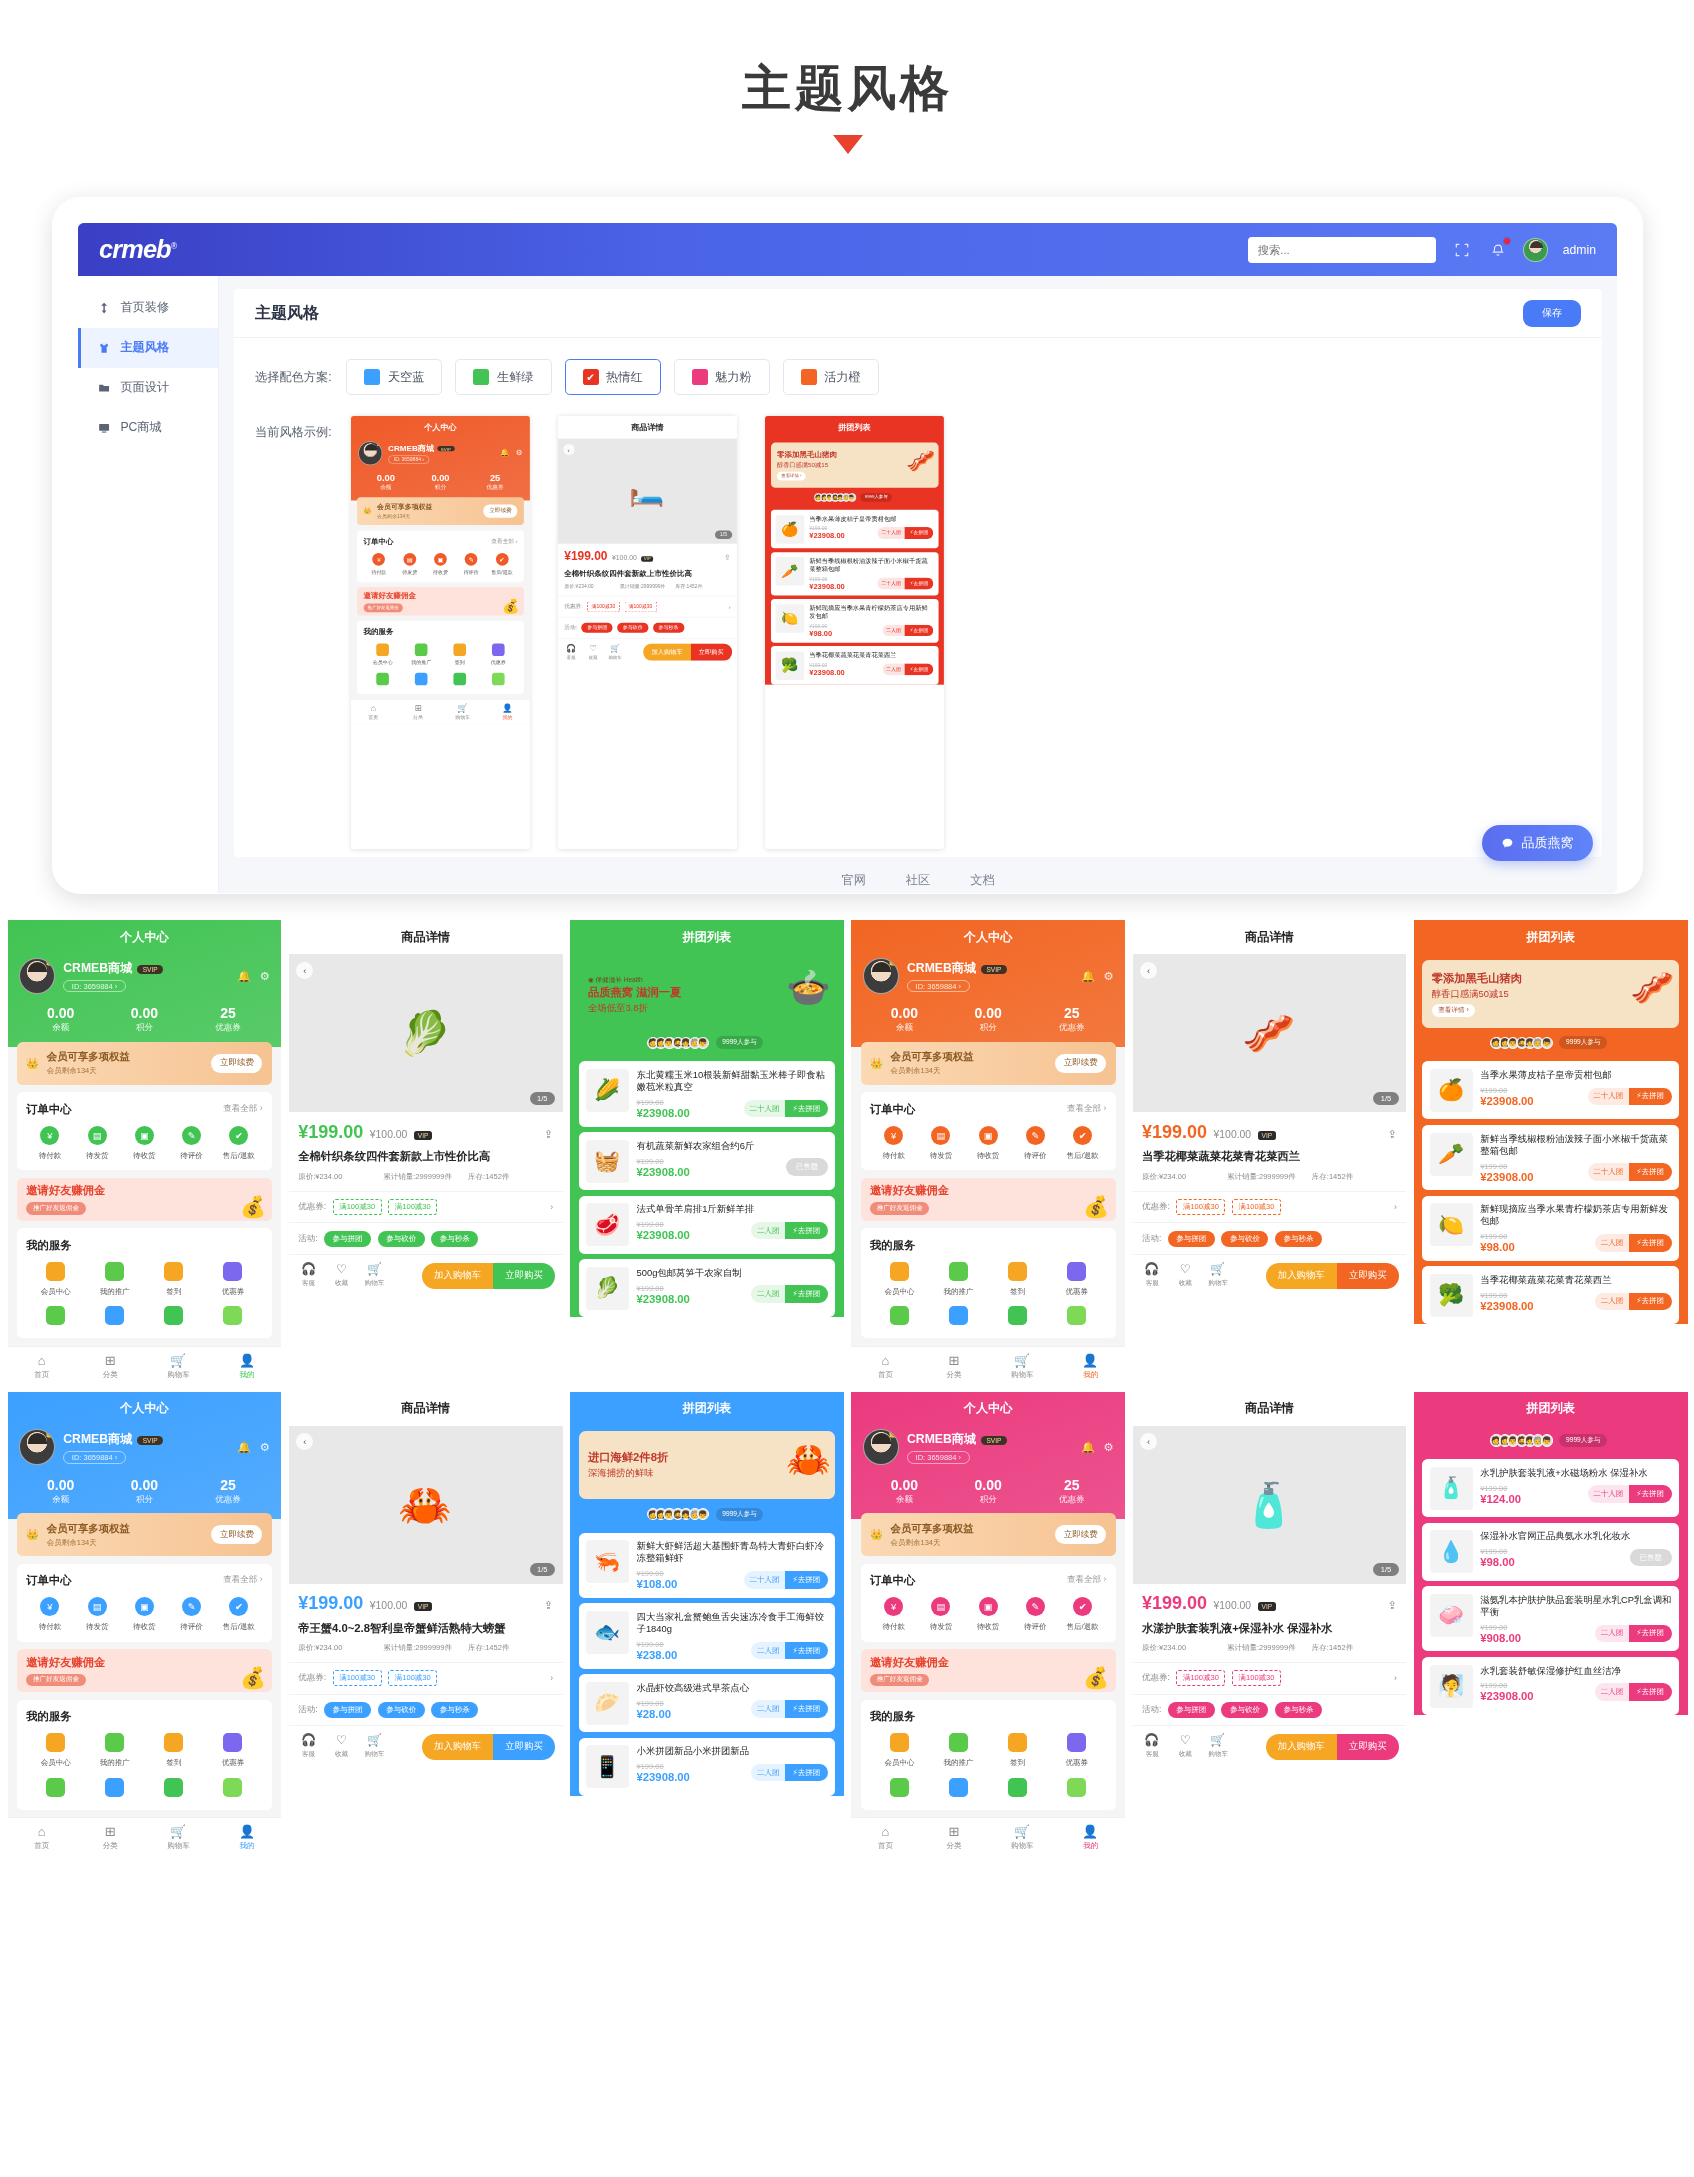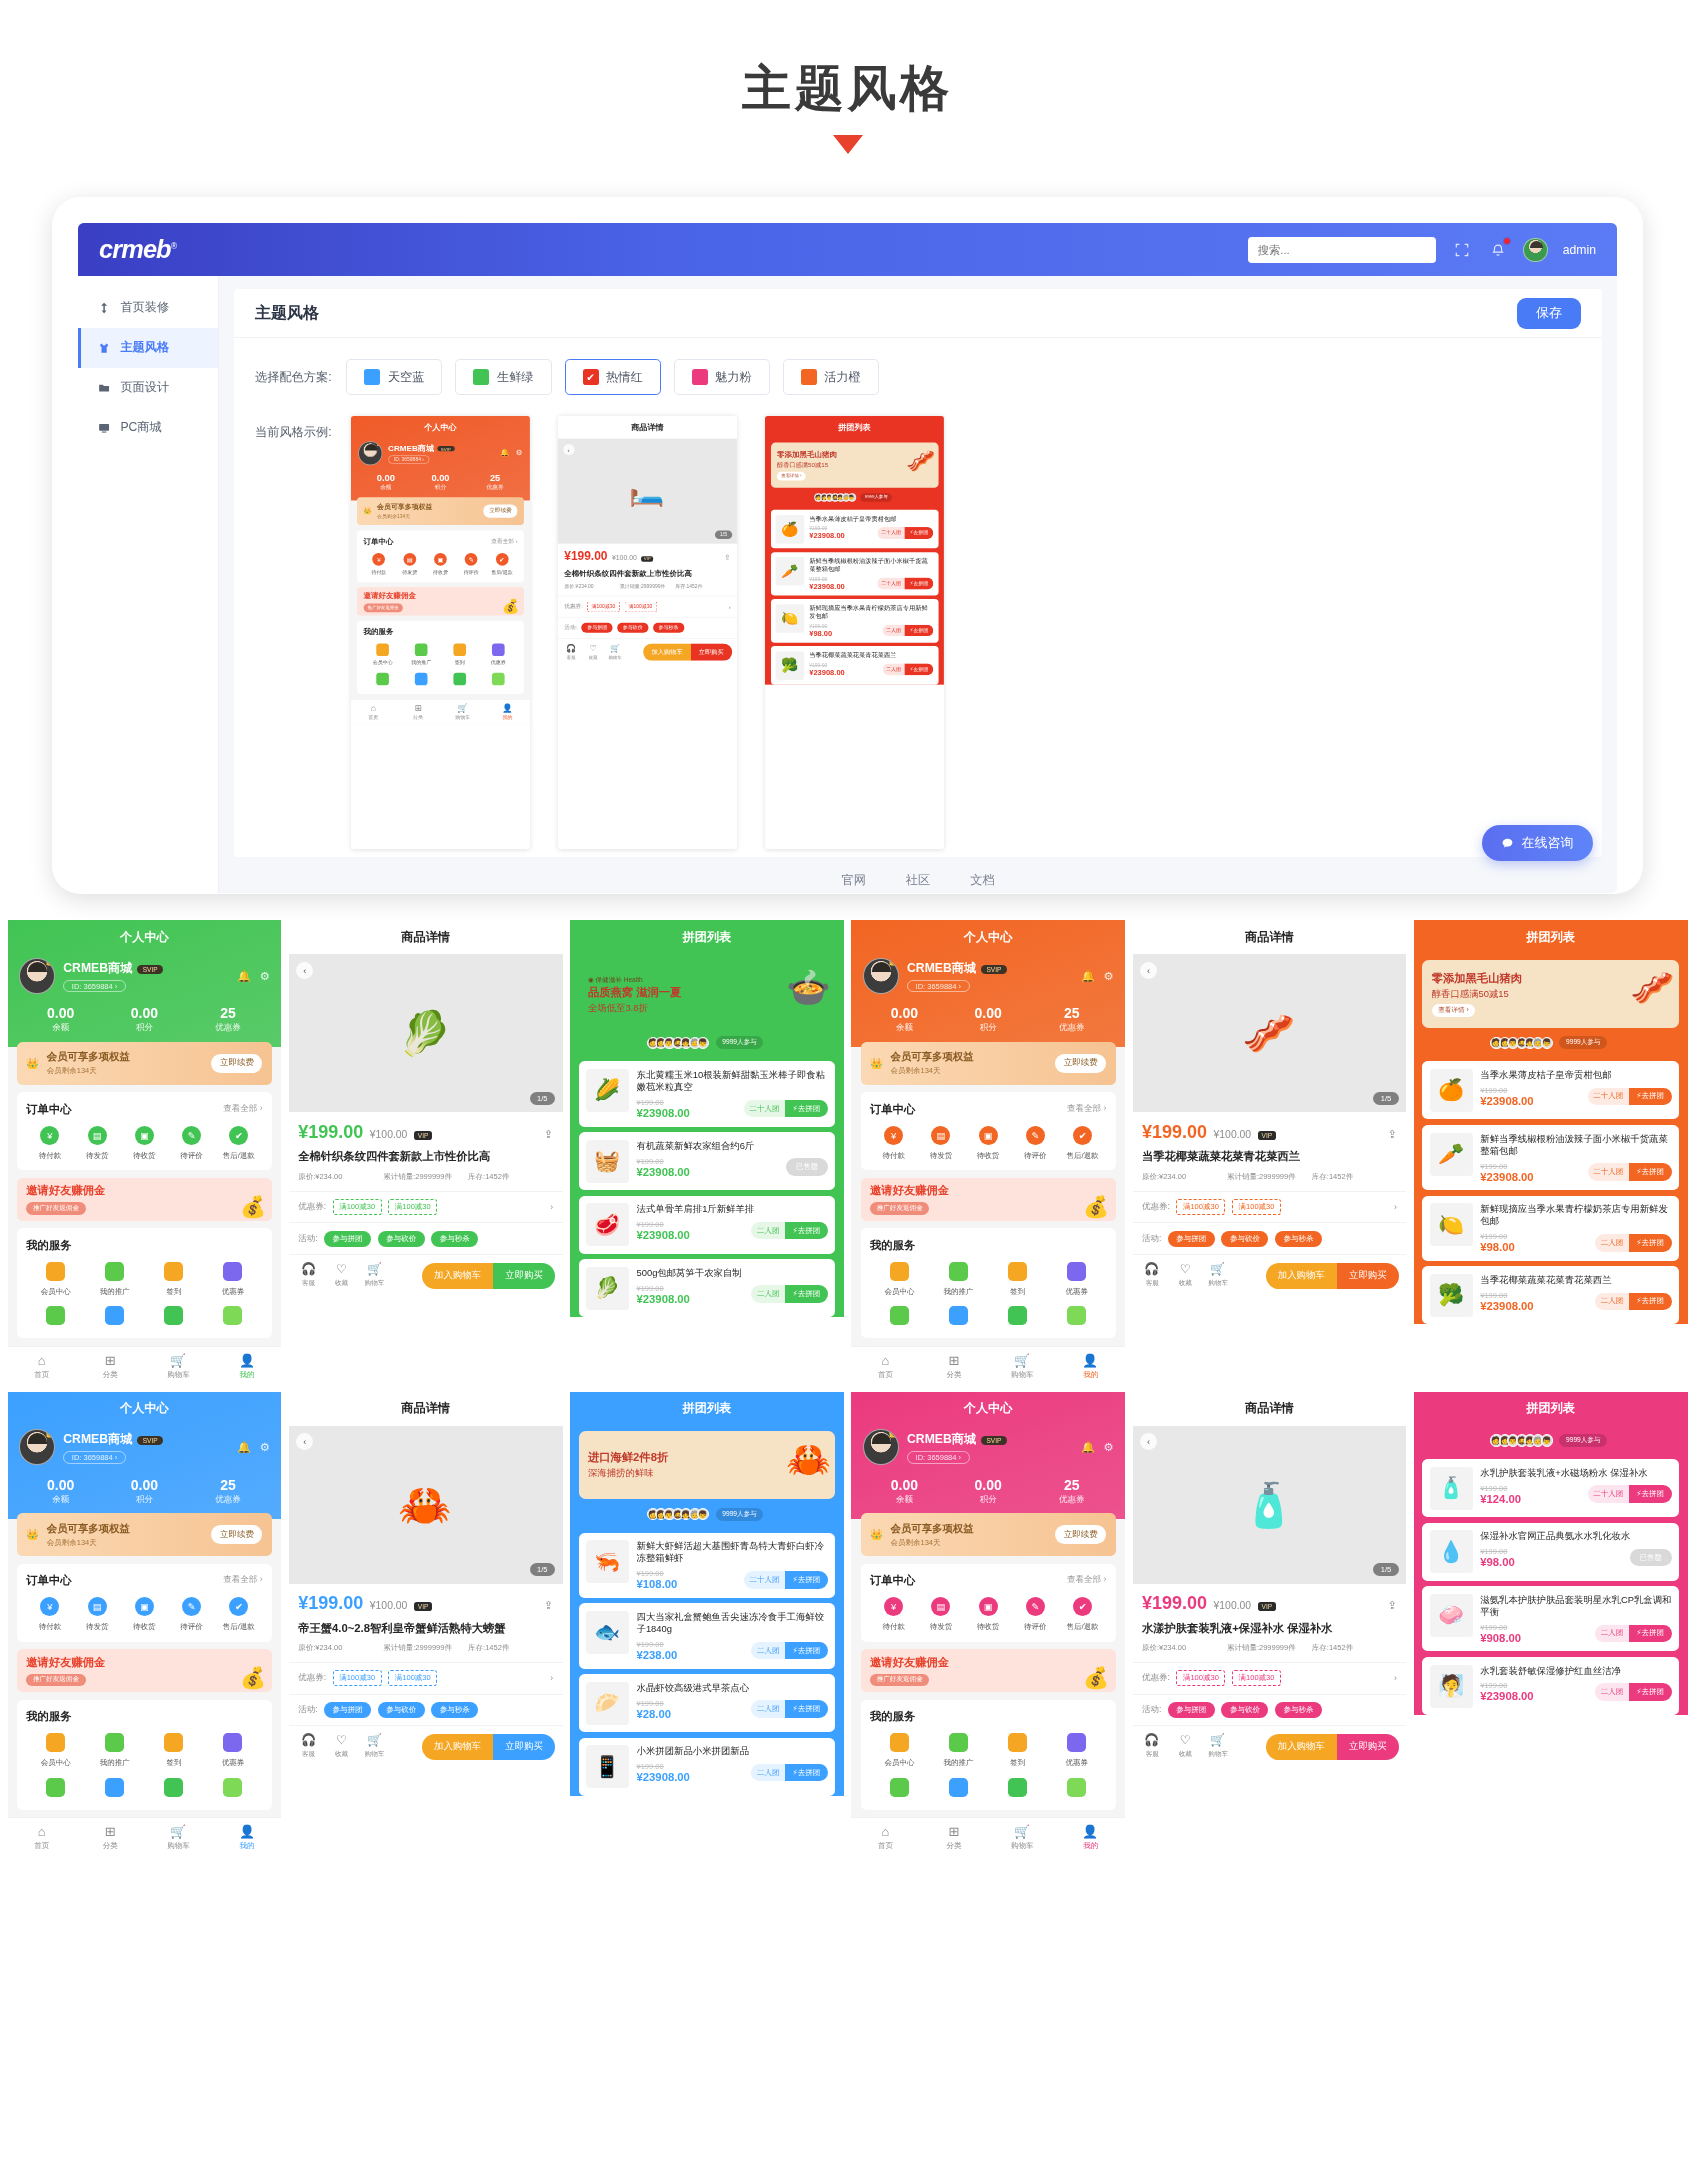--- a/index.html
+++ b/index.html
@@ -95,21 +95,21 @@
 
   .content { flex: 1; padding: 13px 15px; overflow: hidden; }
   .panel { background: #fff; border-radius: 3.8px; }
   .panel-head {
     height: 49px; display: flex; align-items: center; justify-content: space-between;
     padding: 0 21px; border-bottom: 0.9px solid #f0f2f5;
   }
   .panel-title { font-size: 16px; font-weight: 700; color: #2c3446; }
   .save-btn {
     background: #4a7bf7; color: #fff; border: 0; border-radius: 9px;
-    font-size: 13px; padding: 6.6px 19px; cursor: pointer; font-family:"Liberation Sans",sans-serif;
+    font-size: 10px; padding: 6.6px 19px; cursor: pointer; font-family:"Liberation Sans",sans-serif;
   }
 
   .panel-body { padding: 21px 21px 7.5px; }
   .theme-row { display: flex; align-items: center; gap: 13px; margin-bottom: 21px; }
   .theme-label { font-size: 12.2px; color: #59616f; margin-right: 1.9px; }
   .theme-chip {
     display:flex; align-items:center; gap:7.5px; border:0.9px solid #e2e6ee; border-radius:4.7px;
     padding: 8.5px 17px; font-size: 12.2px; color: #4d5463; cursor: pointer; background: #fff;
   }
   .theme-chip.selected { border-color: #4a7bf7; }
@@ -586,21 +586,21 @@
               </div>
 
           </div>
         </div>
       </div>
 
       <div class="consult">
         <svg width="13" height="13" viewBox="0 0 16 16" fill="#fff">
           <path d="M8 2C4.7 2 2 4.2 2 7c0 1.6.9 3 2.3 3.9L4 13l2.6-1.3c.45.1.92.15 1.4.15 3.3 0 6-2.2 6-5S11.3 2 8 2z"></path>
         </svg>
-        <span>在线咨询</span>
+        <span>品质燕窝</span>
       </div>
 
     </div>
   </div>
 </div>
 
 <div class="gallery" id="gallery">
     <div class="gcell">
       <div class="mock" style="background:#f5f5f5">
         <div style="background:linear-gradient(160deg,#41C453,#41C453dd)">

